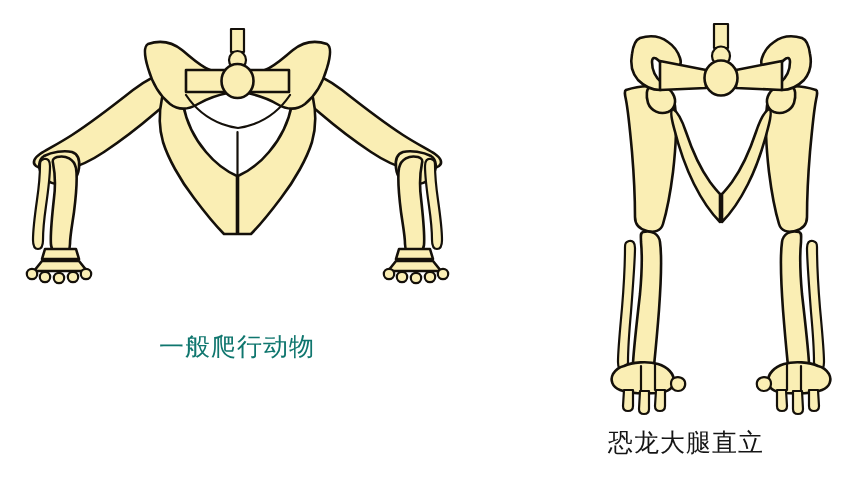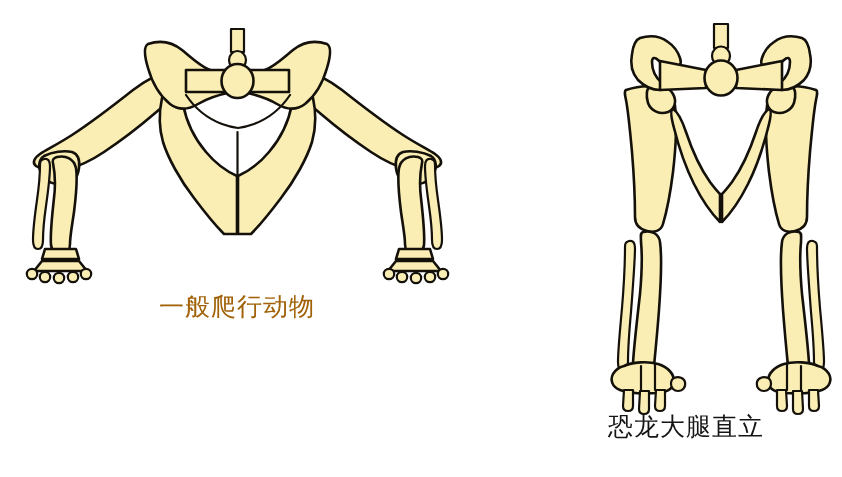--- a/index.html
+++ b/index.html
@@ -54,21 +54,21 @@
   #caption-left {
     left: 132px;
     top: 288px;
     text-align: center;
     width: 210px;
   }
   #caption-left .cap-line { display: block; }
   #caption-left .cap-line-2 { margin-left: 4px; }
   #caption-right {
     left: 608px;
-    top: 408px;
+    top: 424px;
     text-align: left;
     width: 230px;
   }
 </style>
 </head>
 <body style="background: rgb(255, 255, 255);">
 
 <svg id="figure-canvas" viewBox="0 0 842 477" xmlns="http://www.w3.org/2000/svg">
 
   <rect x="0" y="0" width="842" height="477" fill="#ffffff"></rect>
@@ -381,19 +381,19 @@
 
     <path class="bone" d="M 660,61 L 706,70 L 706,88 L 660,90 Z"></path>
     <path class="bone" d="M 782,61 L 736,70 L 736,88 L 782,90 Z"></path>
 
     <path class="bone-thin" d="M 714,24 L 728,24 L 728,48 L 714,48 Z"></path>
     <ellipse class="bone-thin" cx="721" cy="56" rx="9" ry="9.5"></ellipse>
     <ellipse class="bone" cx="721" cy="78" rx="16.5" ry="17.5"></ellipse>
   </g>
 </svg>
 
-<div class="caption" id="caption-left" style="color: #a16207;">
+<div class="caption" id="caption-left" style="color: #0f766e; margin-top: 40px;">
   <span class="cap-line cap-line-1">一般爬行动物</span>
 </div>
 
 <div class="caption" id="caption-right" style="color: rgb(21, 21, 21);">
   <span class="cap-line cap-line-1">恐龙大腿直立</span>
 </div>
 
 </body></html>

